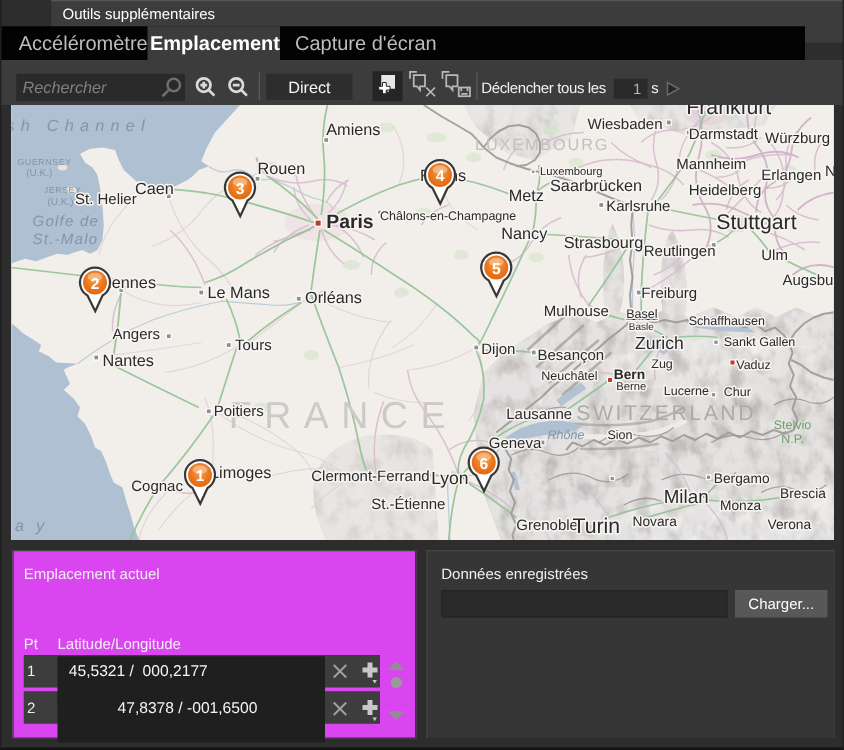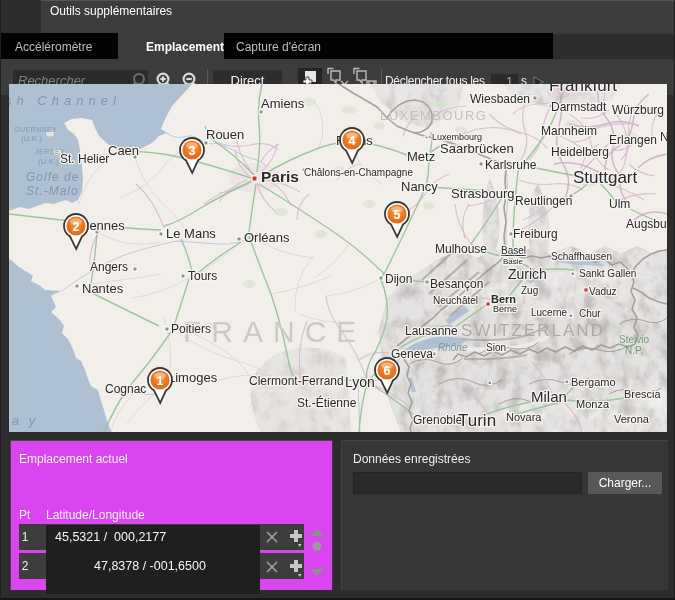--- a/index.html
+++ b/index.html
@@ -1,22 +1,22 @@
 <!DOCTYPE html>
 <html><head><meta charset="utf-8">
 <style>
 html,body{margin:0;padding:0;background:#1b1b1b;}
 *{box-sizing:border-box;}
 #win{position:relative;width:675px;height:600px;background:#2d2d2d;font-family:"Liberation Sans",sans-serif;overflow:hidden;border-left:1px solid #1f1f1f;border-right:1px solid #1f1f1f;border-bottom:2px solid #141414;}
 #titlebar{position:absolute;left:0;top:0;width:675px;height:34px;background:#3c3c3c;border-top:1px solid #565656;color:#ffffff;font-size:12px;line-height:21px;padding-left:9px;margin-left:40px;}
 #closex{position:absolute;right:9px;top:0;color:#f0f0f0;font-size:13px;line-height:20px;}
-#tabbar{position:absolute;left:0;top:21px;width:552px;height:27px;background:#030303;color:#bdbdbd;font-size:12px;margin-top:12px;}
+#tabbar{position:absolute;left:0;top:21px;width:643px;height:27px;background:#030303;color:#bdbdbd;font-size:16px;}
 .tab{position:absolute;top:0;height:27px;line-height:29px;}
 #tabactive{position:absolute;left:117px;top:0;width:106px;height:27px;background:#3c3c3c;color:#ffffff;text-align:right;line-height:29px;font-weight:bold;}
-#toolbar{position:absolute;left:0;top:48px;width:675px;height:36px;background:#3c3c3c;margin-top:11px;}
+#toolbar{position:absolute;left:0;top:48px;width:675px;height:36px;background:#3c3c3c;}
 #search{position:absolute;left:12px;top:11px;width:135px;height:22px;background:#2a2a2a;color:#808080;font-style:italic;font-size:13px;line-height:22px;padding-left:5px;}
 #direct{position:absolute;left:212px;top:11px;width:69px;height:21px;background:#2d2d2d;color:#f5f5f5;font-size:13px;line-height:21px;text-align:center;}
 .tbtxt{position:absolute;color:#f0f0f0;font-size:12px;top:15px;}
 #secbox{position:absolute;left:490px;top:15px;width:27px;height:16px;background:#2a2a2a;color:#b5b5b5;font-size:12px;line-height:16px;text-align:right;padding-right:5px;}
 #mapwrap{position:absolute;left:8px;top:84px;width:658px;height:348px;background:#f2efec;overflow:hidden;}
 #panelL{position:absolute;left:9px;top:440px;width:323px;height:151px;background:#d946ef;border:1px solid #454545;border-bottom-color:#2f2f2f;border-right-color:#3a3a3a;}
 #panelR{position:absolute;left:340px;top:440px;width:327px;height:151px;background:#363636;border:1px solid #454545;border-bottom-color:#2f2f2f;border-right-color:#3a3a3a;}
 .plabel{position:absolute;color:#f0f0f0;font-size:12px;}
 #curloc{position:absolute;left:8px;top:30px;width:305px;height:22px;background:#3f3f3f;color:#999999;font-size:12.5px;line-height:22px;padding-left:12px;}
 #rows .num{position:absolute;width:18px;text-align:center;color:#f0f0f0;font-size:12px;}

